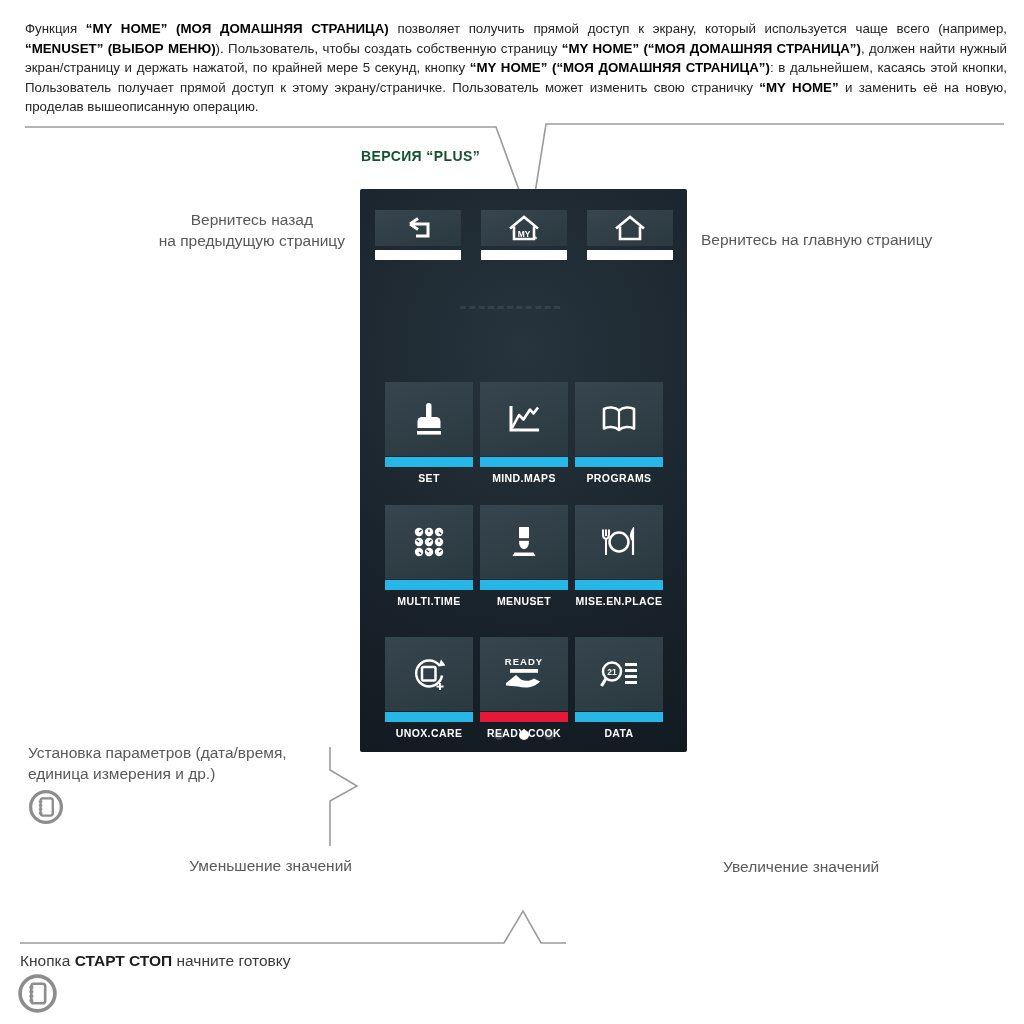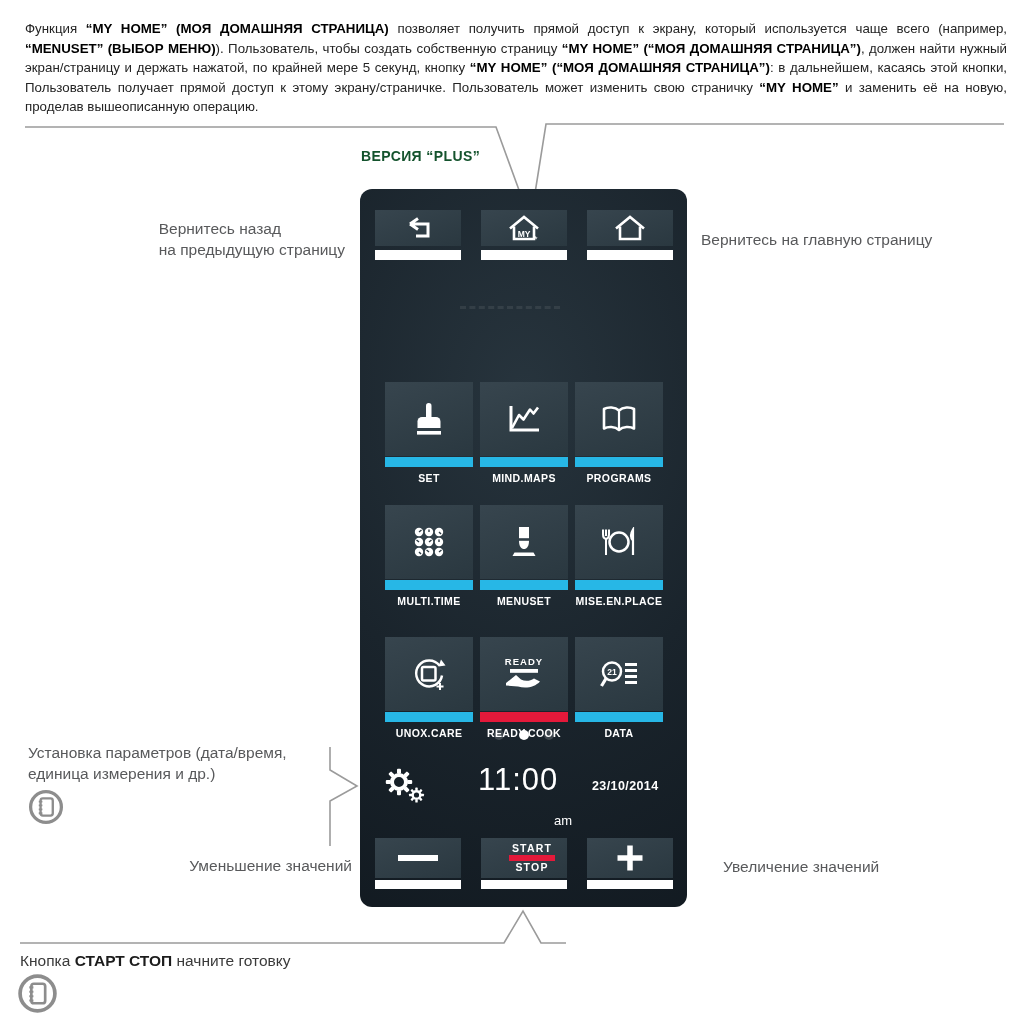--- a/index.html
+++ b/index.html
@@ -8,21 +8,21 @@
   .abs{position:absolute;}
   
   #intro{left:25px;top:6px;width:982px;font-size:13.3px;line-height:19.4px;color:#242424;text-align:justify;}
   #intro b{color:#000;}
   
   .callout{font-size:15.5px;line-height:20.5px;color:#58595b;}
   .callout b{color:#1c1c1c;}
   
   #version{left:361px;top:148px;font-size:14px;font-weight:bold;letter-spacing:.4px;color:#14532d;}
   
-  #panel{left:360px;top:189px;width:327px;height:718px;border-radius:12px;overflow:hidden;
+  #panel{left:360px;top:189px;width:327px;height:563px;border-radius:2px;overflow:hidden;
          background:radial-gradient(130% 80% at 50% 28%, #27343d 0%, #1a242c 55%, #121a21 100%);}
   .btn-face{height:36px;background:linear-gradient(160deg,#37454e,#2a3840);
             display:flex;align-items:center;justify-content:center;}
   .btn-bar{height:10px;margin-top:4px;background:#fff;}
   .navbtn,.ctlbtn{width:86px;}
   .ctlbtn .btn-face{height:40px;}
   .ctlbtn .btn-bar{height:9px;margin-top:2px;}
   .tile{width:88px;}
   .tile-face{height:74px;background:linear-gradient(160deg,#37454e,#2a3840);
              display:flex;align-items:center;justify-content:center;margin-top:44px;}
@@ -289,21 +289,21 @@
       <div class="btn-face">
         <svg width="32" height="32" viewBox="0 0 32 32">
           <path d="M16,3.5 V28.5 M3.5,16 H28.5" stroke="#fff" stroke-width="5.5" fill="none"></path>
         </svg>
       </div>
       <div class="btn-bar"></div>
     </div>
 
   </div>
 
-  <div class="callout abs" style="right:679px;top:219px;text-align:left">
+  <div class="callout abs" style="right:679px;top:210px;text-align:center">
     <div>Вернитесь назад</div>
     <div>на предыдущую страницу</div>
   </div>
 
   <div class="callout abs" style="left:701px;top:230px">Вернитесь на главную страницу</div>
 
   <div class="callout abs" style="left:28px;top:743px">
     <div>Установка параметров (дата/время,</div>
     <div>единица измерения и др.)</div>
   </div>

